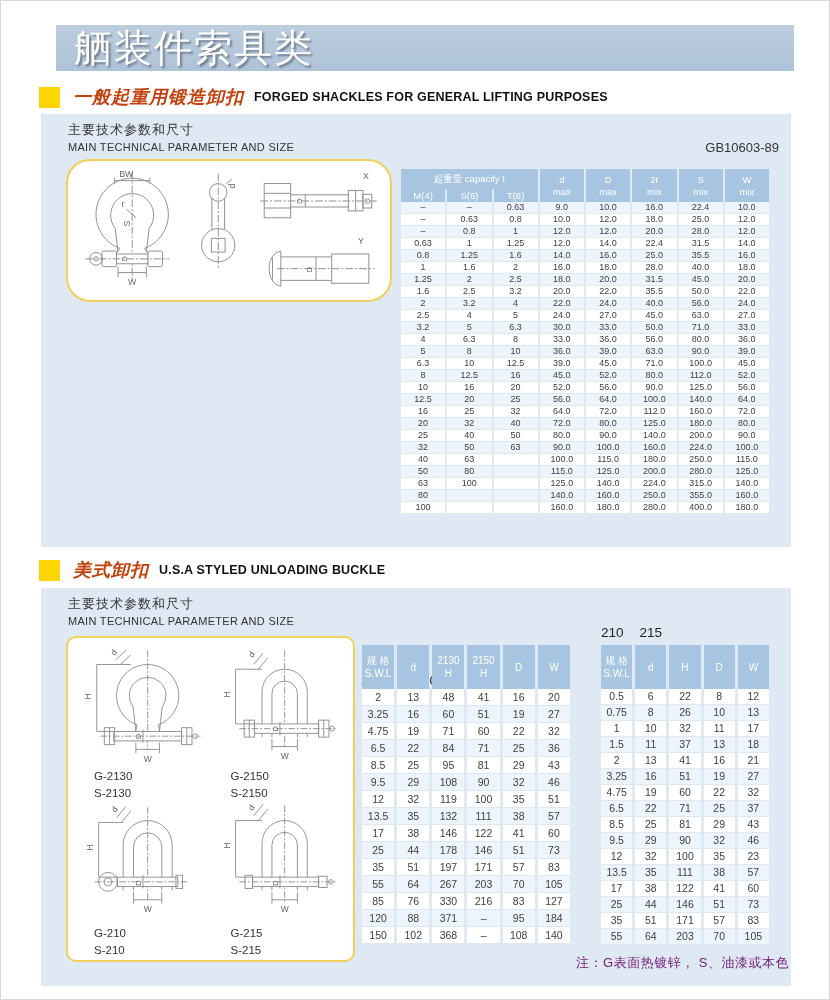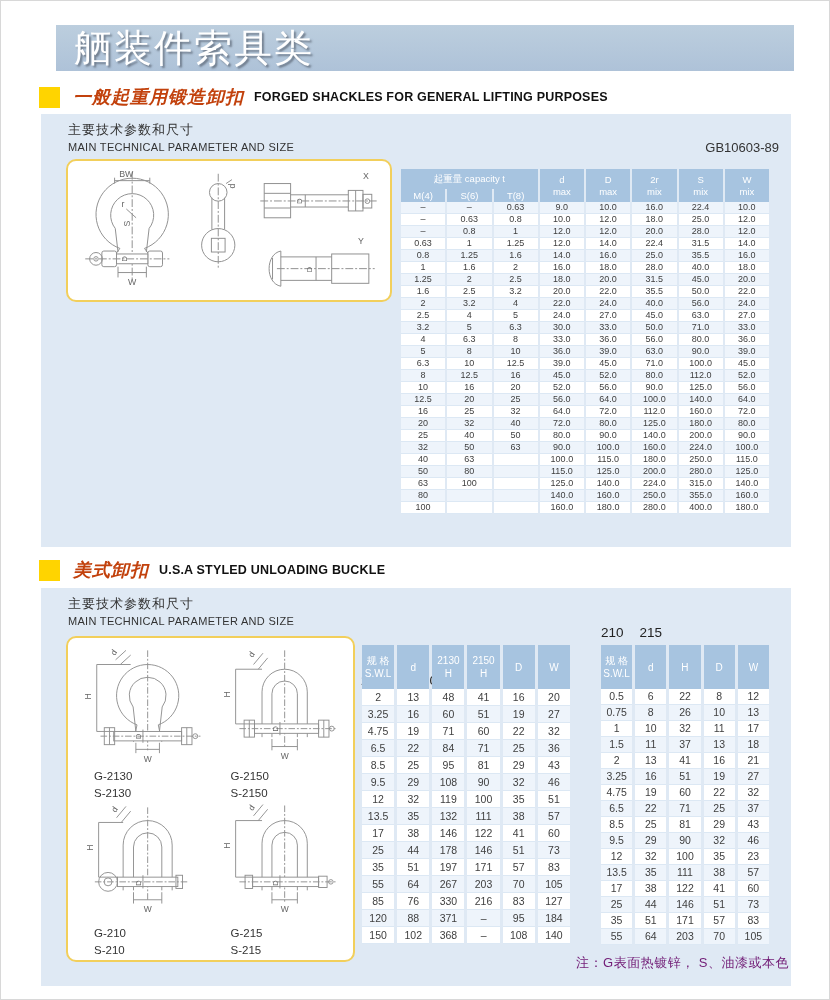--- a/index.html
+++ b/index.html
@@ -20,21 +20,21 @@
   
   .panel{position:absolute;left:40px;width:750px;background:#dfe9f4;}
   .panel1{top:113px;height:433px;}
   .panel2{top:587px;height:398px;}
   .param{position:absolute;left:12px;top:7px;margin-left:15px;}
   .param-zh{font-size:13px;color:#333;letter-spacing:1px;}
   .param-en{font-size:11px;color:#333;margin-top:2px;letter-spacing:.3px;}
   .gb{position:absolute;right:12px;top:26px;font-size:13px;color:#333;}
   
   .draw-box{position:absolute;background:#fff;border:2px solid #f2cf5b;border-radius:10px;box-sizing:border-box;}
-  .box1{left:25px;top:45px;width:326px;height:143px;padding:3px 2px;}
+  .box1{left:25px;top:45px;width:326px;height:143px;padding:3px 2px;border-radius:24px;}
   .box2{left:25px;top:48px;width:289px;height:326px;padding:6px 4px 2px 8px;
         display:grid;grid-template-columns:1fr 1fr;}
   .cell{display:flex;flex-direction:column;align-items:flex-start;}
   .cap{margin-left:18px;margin-top:0;font-size:11.5px;color:#333;line-height:1.45;}
   svg text{font-family:"Liberation Sans","DejaVu Sans",sans-serif;fill:#666;}
   
   .t1{position:absolute;left:358px;top:55px;width:372px;table-layout:fixed;
       border-collapse:separate;border-spacing:2px 0;}
   .t1 th{background:#a7c4e0;color:#fff;font-weight:normal;font-size:9.5px;padding:1px 0;line-height:1.2;margin-left:42px;}
   .t1 .grp{height:18px;}

